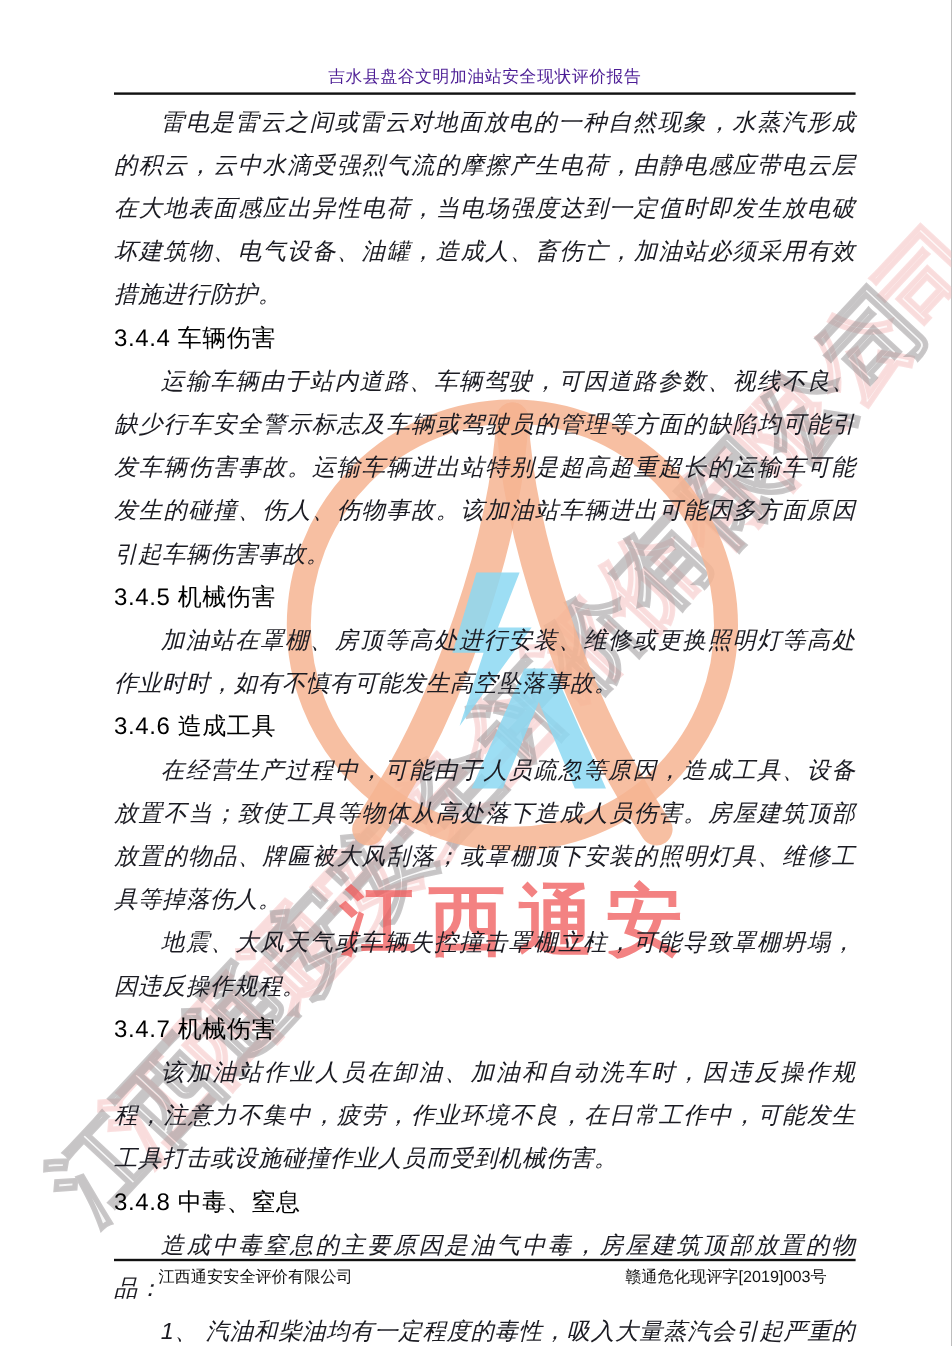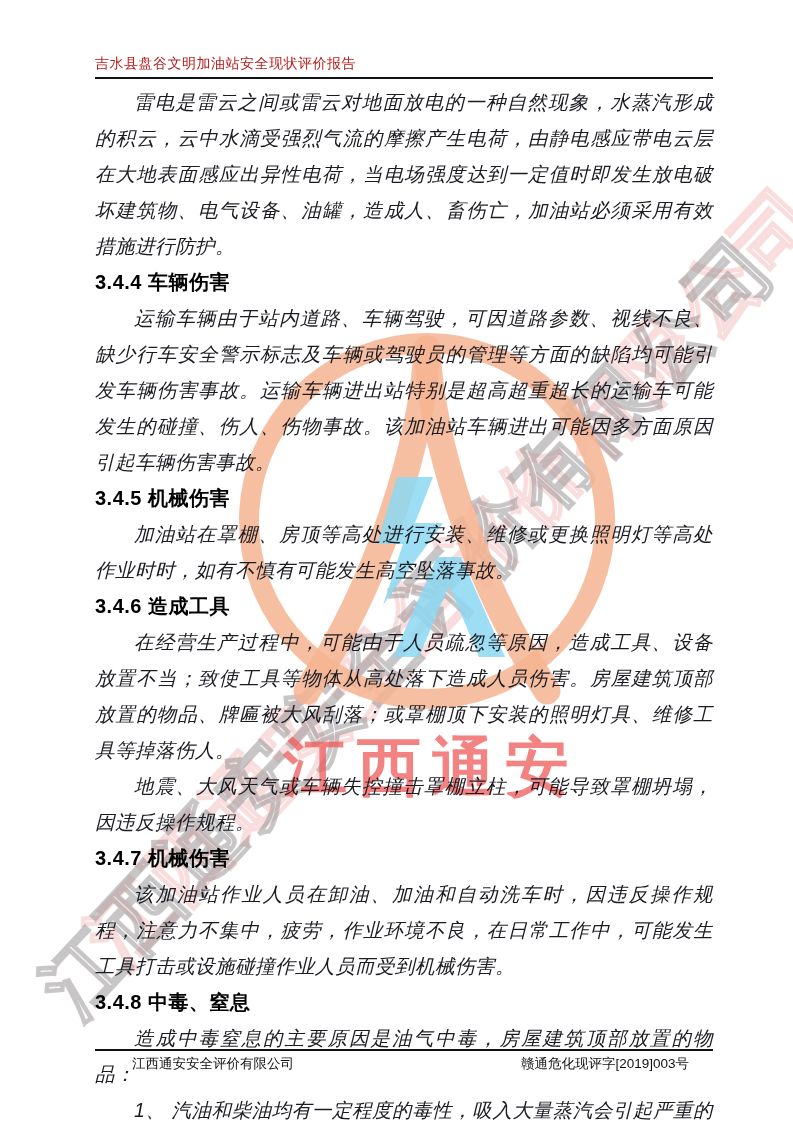--- a/index.html
+++ b/index.html
@@ -38,39 +38,39 @@
   .wm-logo{position:absolute;left:225px;top:325px;pointer-events:none;}
   .wm-red{
     position:absolute;left:283px;top:724px;
     font-size:64px;font-weight:bold;letter-spacing:10px;
     color:rgba(239,95,95,0.78);
     white-space:nowrap;pointer-events:none;user-select:none;
   }
   
   .header-title{
     position:absolute;left:95px;top:55px;width:618px;
-    text-align:left;font-size:14px;letter-spacing:0.5px;
-    color:#b91c1c;z-index:2;
+    text-align:center;font-size:14px;letter-spacing:0.5px;
+    color:#4c1d95;z-index:2;
   }
   .header-rule{
     position:absolute;left:95px;top:77px;width:618px;height:2px;
     background:#111;z-index:2;
   }
   .doc{
     position:absolute;left:95px;top:84px;width:618px;
     font-size:19.5px;line-height:36px;letter-spacing:0.5px;
     z-index:2;
   }
   .doc p{
     margin:0;text-indent:2em;
     text-align:justify;
     font-style:italic;
   }
   .doc h3{
-    margin:0;font-size:20px;line-height:36px;font-weight:bold;color:#000;
+    margin:0;font-size:20px;line-height:36px;font-weight:normal;color:#000;
     letter-spacing:0.5px;
   }
   .page-num{
     position:absolute;left:95px;top:1030px;width:618px;
     text-align:center;font-size:13px;color:#222;z-index:2;
   }
   .footer-rule{
     position:absolute;left:95px;top:1049px;width:618px;height:2px;
     background:#111;z-index:2;
   }

